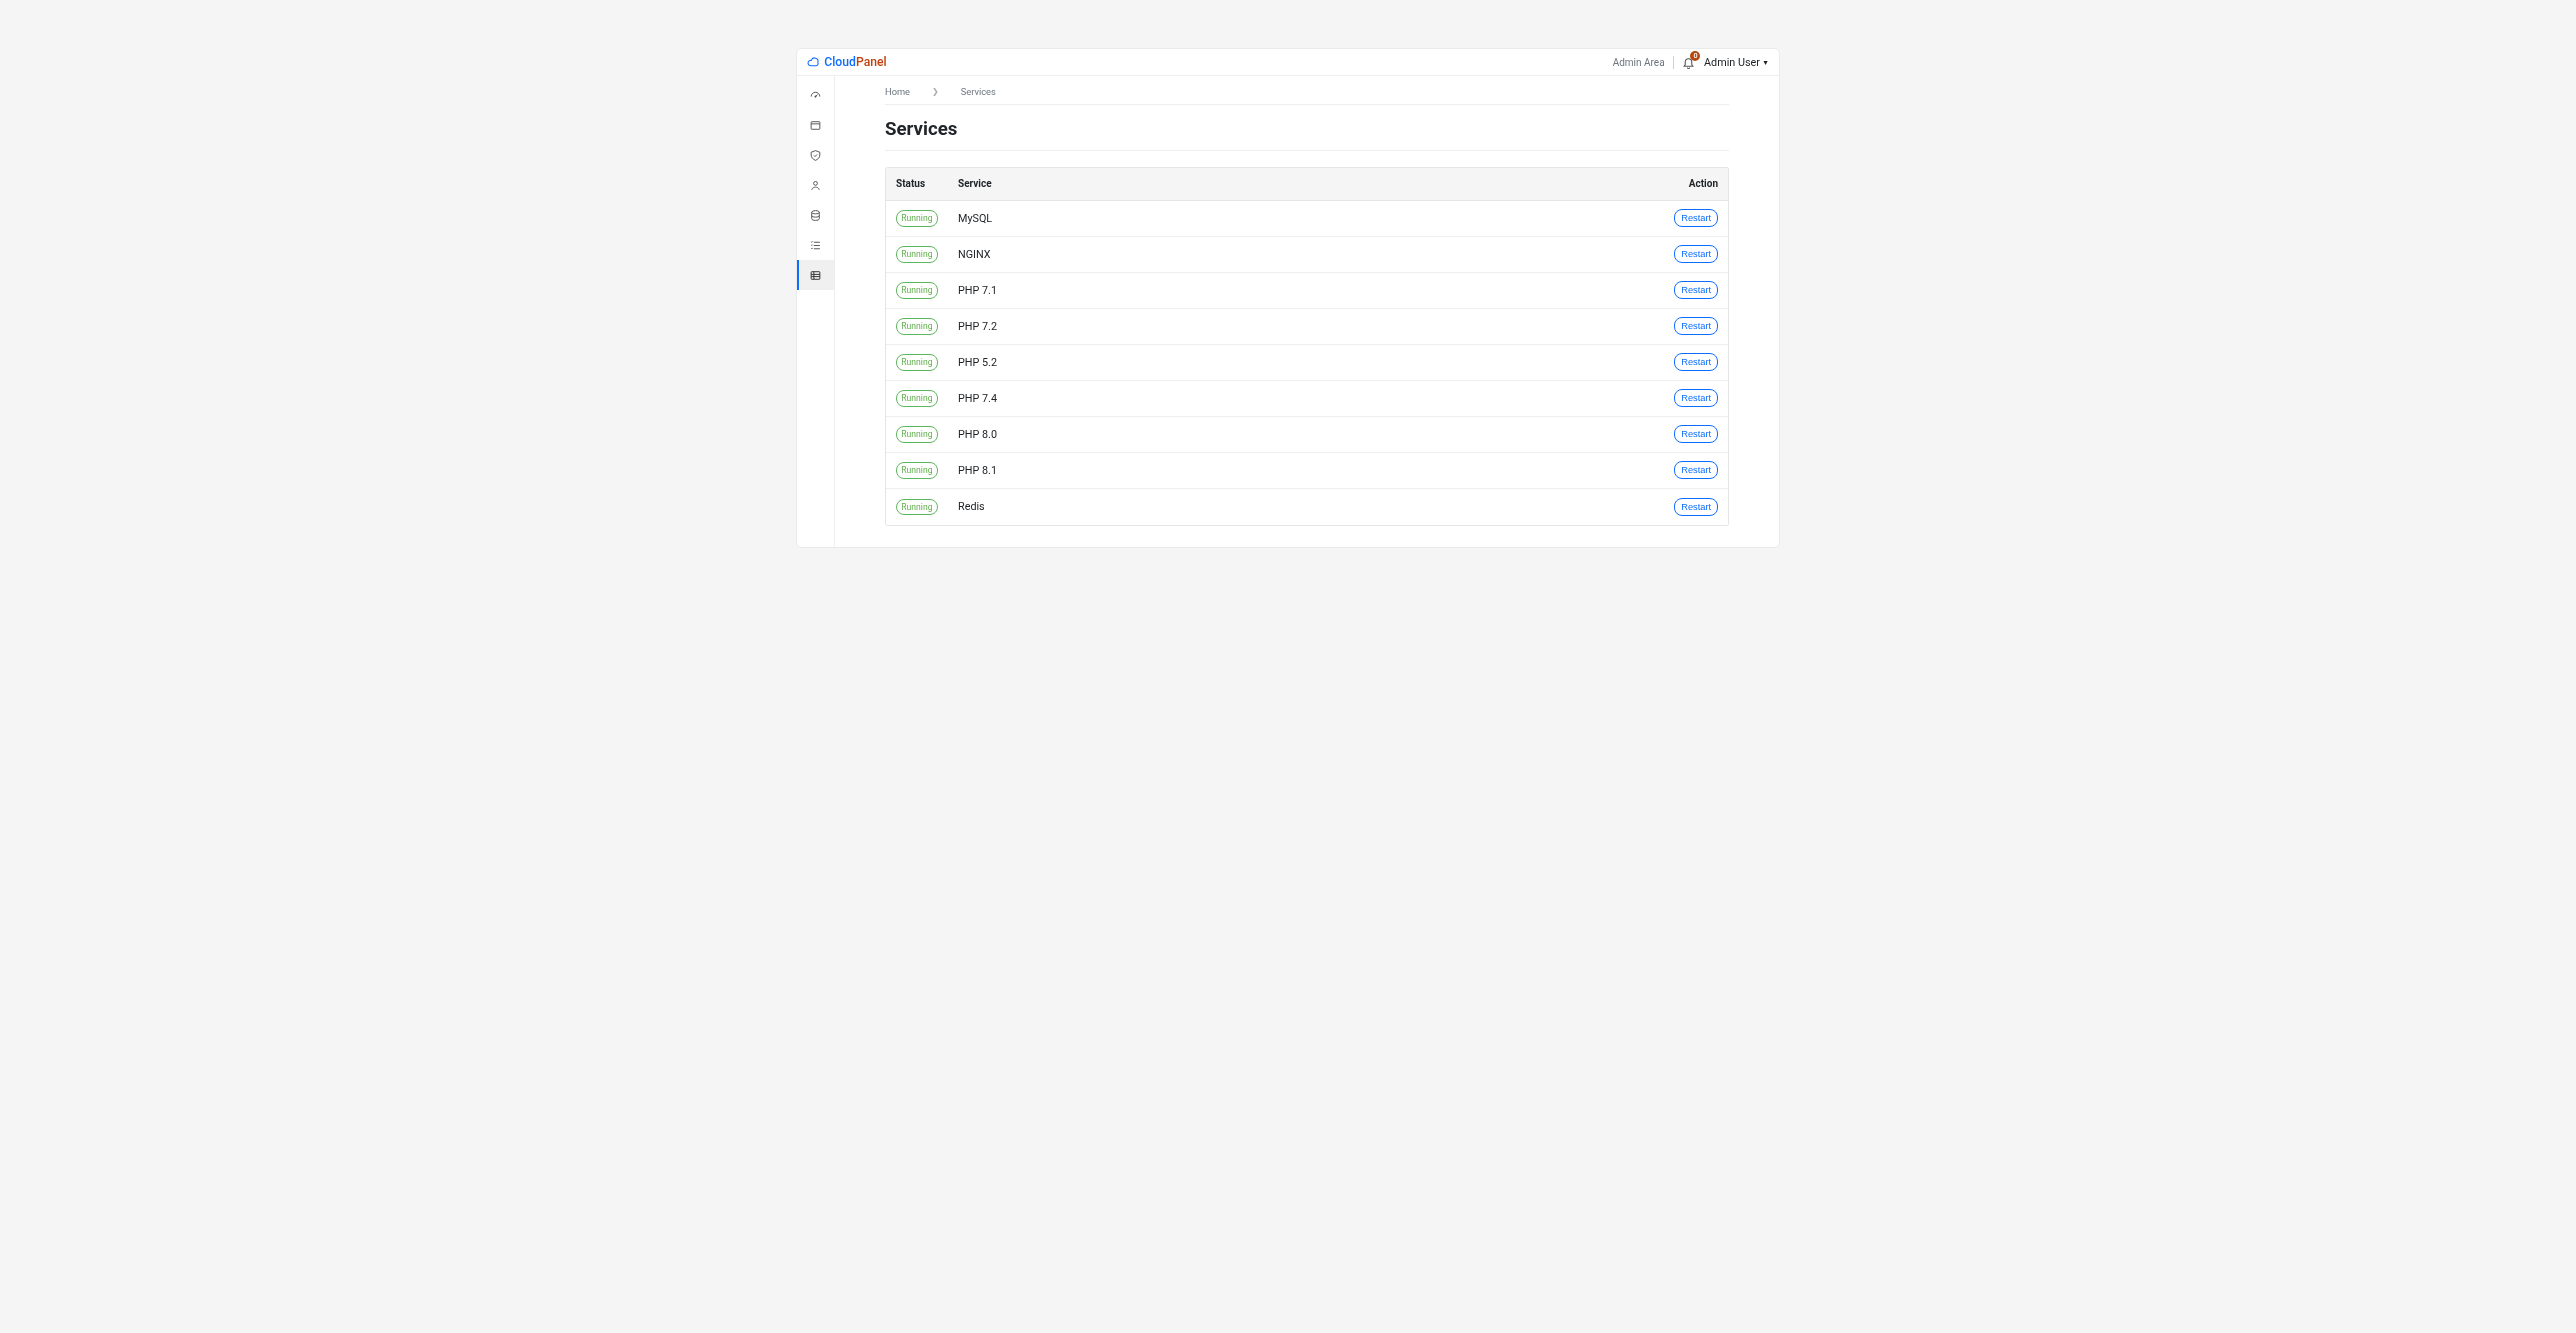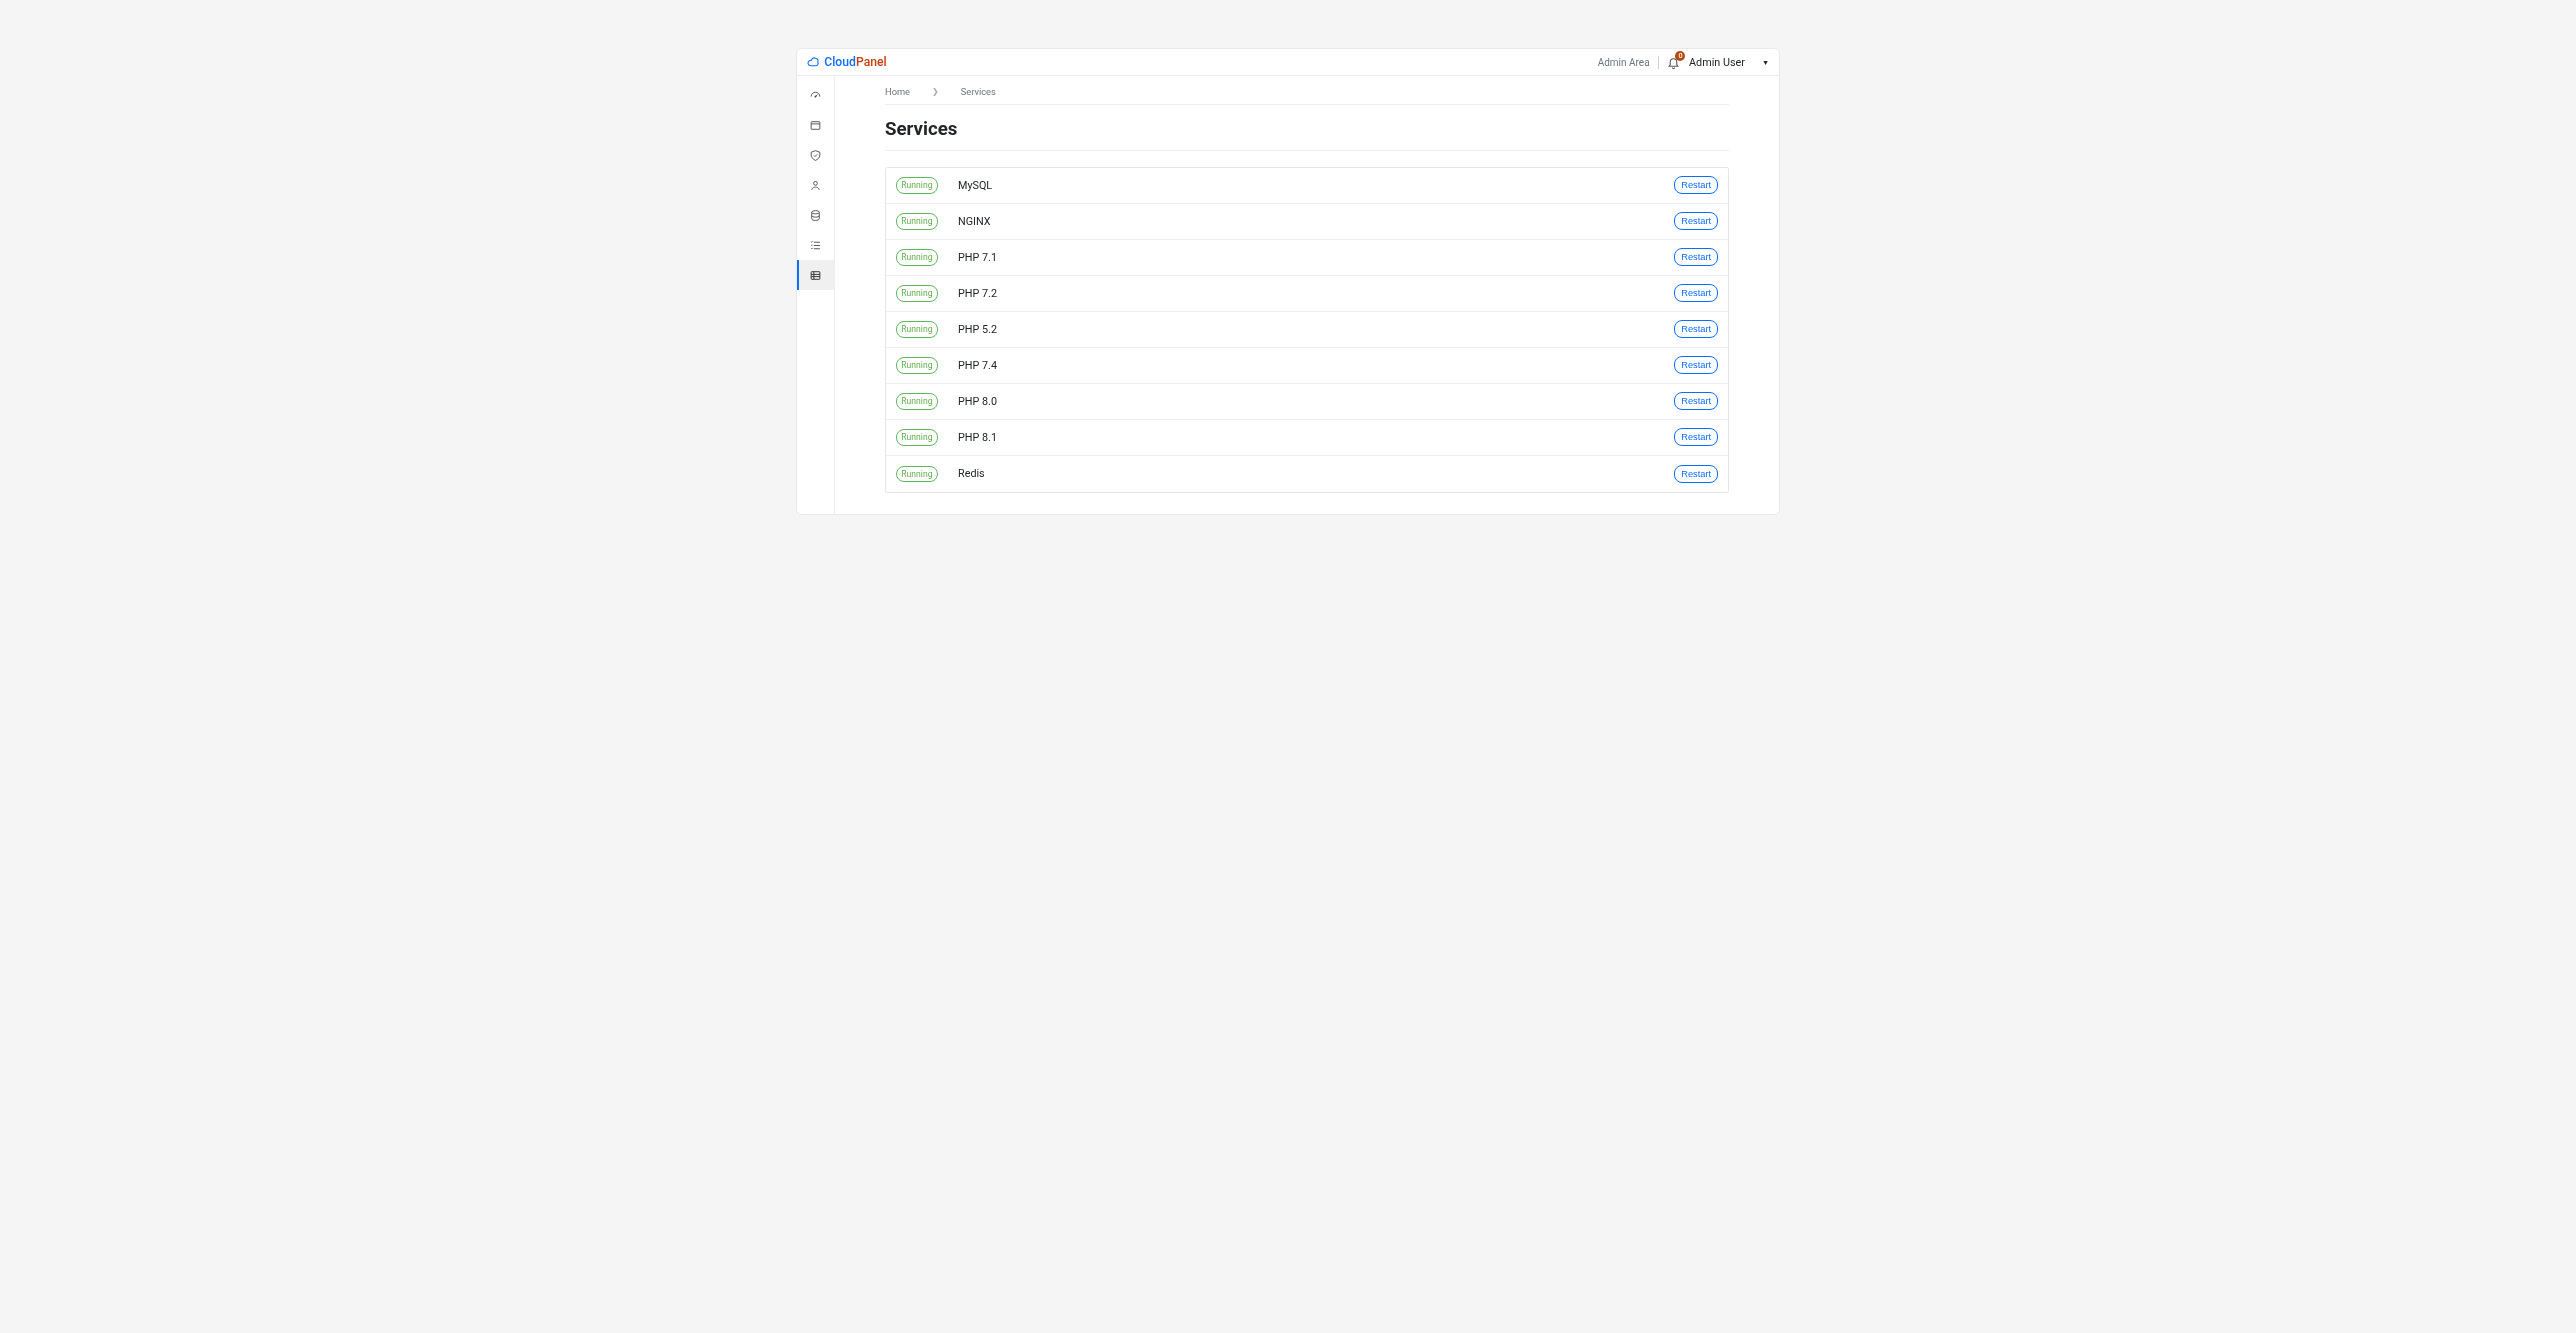--- a/index.html
+++ b/index.html
@@ -12,21 +12,21 @@
 .brand-logo svg { width:13px; height:13px; display:block; }
 .brand-text { font-size:12.2px; font-weight:500; }
 .brand-text .c1 { color:#0d6efd; }
 .brand-text .c2 { color:#c2410c; }
 .topbar-right { display:flex; align-items:center; gap:8.6px; }
 .admin-area { color:#6c757d; cursor:pointer; font-size:10px;}
 .sep { width:0.7px; height:13px; background:#d0d0d0; }
 .bell { position:relative; cursor:pointer; }
 .bell svg { width:13px; height:13px; display:block; color:#555; }
 .bell .badge { position:absolute; top:-4.3px; right:-5px; background:#b54a11; color:#fff; font-size:7.2px; line-height:10px; min-width:10px; text-align:center; border-radius:5px; padding:0 2.2px; font-weight:500;}
-.user-menu { display:flex; align-items:center; gap:17px; cursor:pointer; font-size:10.8px; }
+.user-menu { display:flex; align-items:center; gap:2px; cursor:pointer; font-size:10.8px; }
 .user-menu .caret { font-size:7.2px; }
 
 .body { display:flex; }
 .sidebar { width:38px; border-right:0.7px solid #eee; padding-top:4.3px; }
 .nav-item { height:30px; display:flex; align-items:center; justify-content:center; color:#555; cursor:pointer; position:relative;}
 .nav-item svg { width:13px; height:13px; stroke:currentColor; fill:none;}
 .nav-item.active { background:#f0f0f0; color:#333; }
 .nav-item.active::before { content:""; position:absolute; left:0; top:0; bottom:0; width:2.2px; background:#0d6efd; }
 
 .content { flex:1; padding:10px 50px 21.6px; }
@@ -137,20 +137,25 @@
       <div class="breadcrumbs">
         <a href="#">Home</a>
         <span class="crumb-sep">❯</span>
         <span>Services</span>
       </div>
 
       <h1 class="page-title">Services</h1>
       <div class="title-rule"></div>
 
       <div class="tbl">
+        <div class="tbl-head">
+          <div class="col-status">Status</div>
+          <div class="col-service">Service</div>
+          <div class="col-action">Action</div>
+        </div>
         <div id="tbl-body">
             <div class="tbl-row">
               <div class="col-status"><span class="status-badge">Running</span></div>
               <div class="col-service"><span class="service-name">MySQL</span></div>
               <div class="col-action"><button class="btn-restart">Restart</button></div>
             </div>
             <div class="tbl-row">
               <div class="col-status"><span class="status-badge">Running</span></div>
               <div class="col-service"><span class="service-name">NGINX</span></div>
               <div class="col-action"><button class="btn-restart">Restart</button></div>

